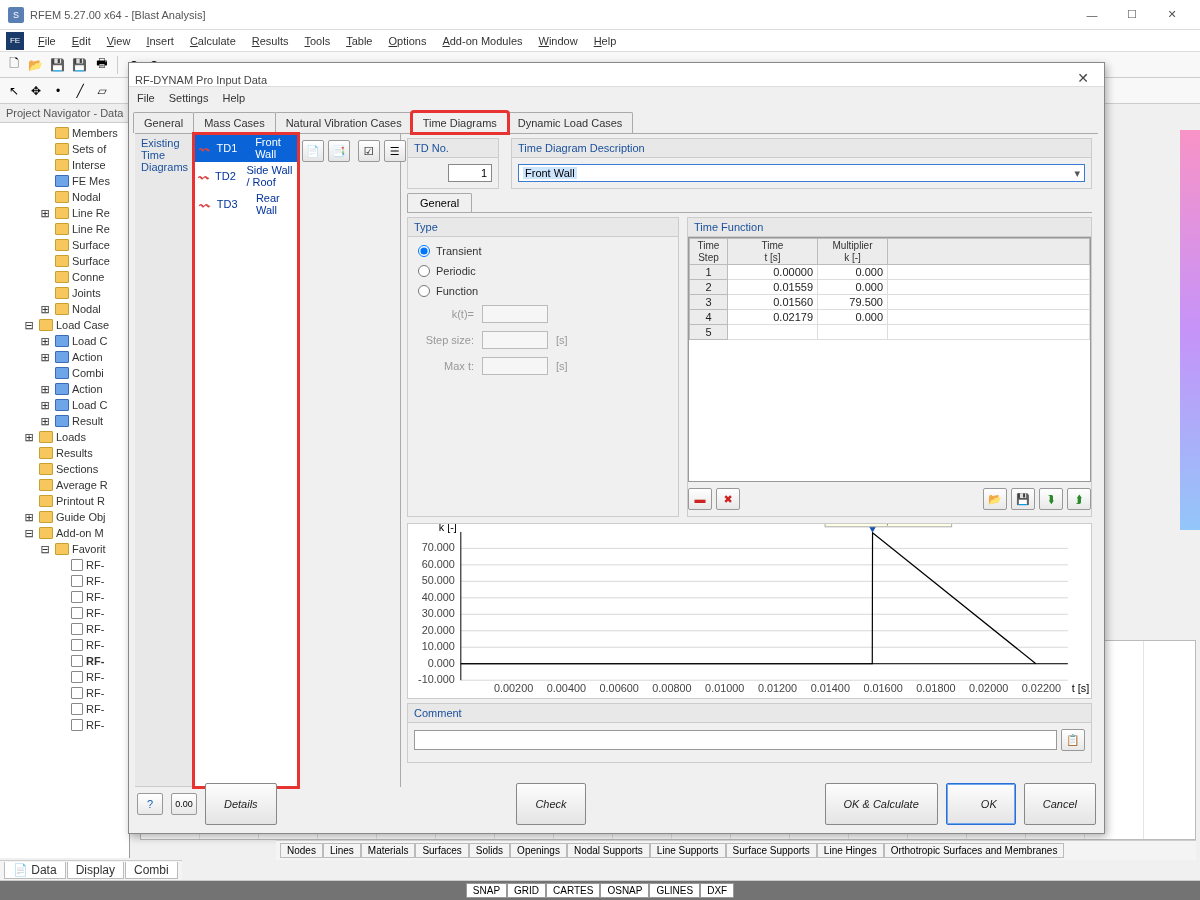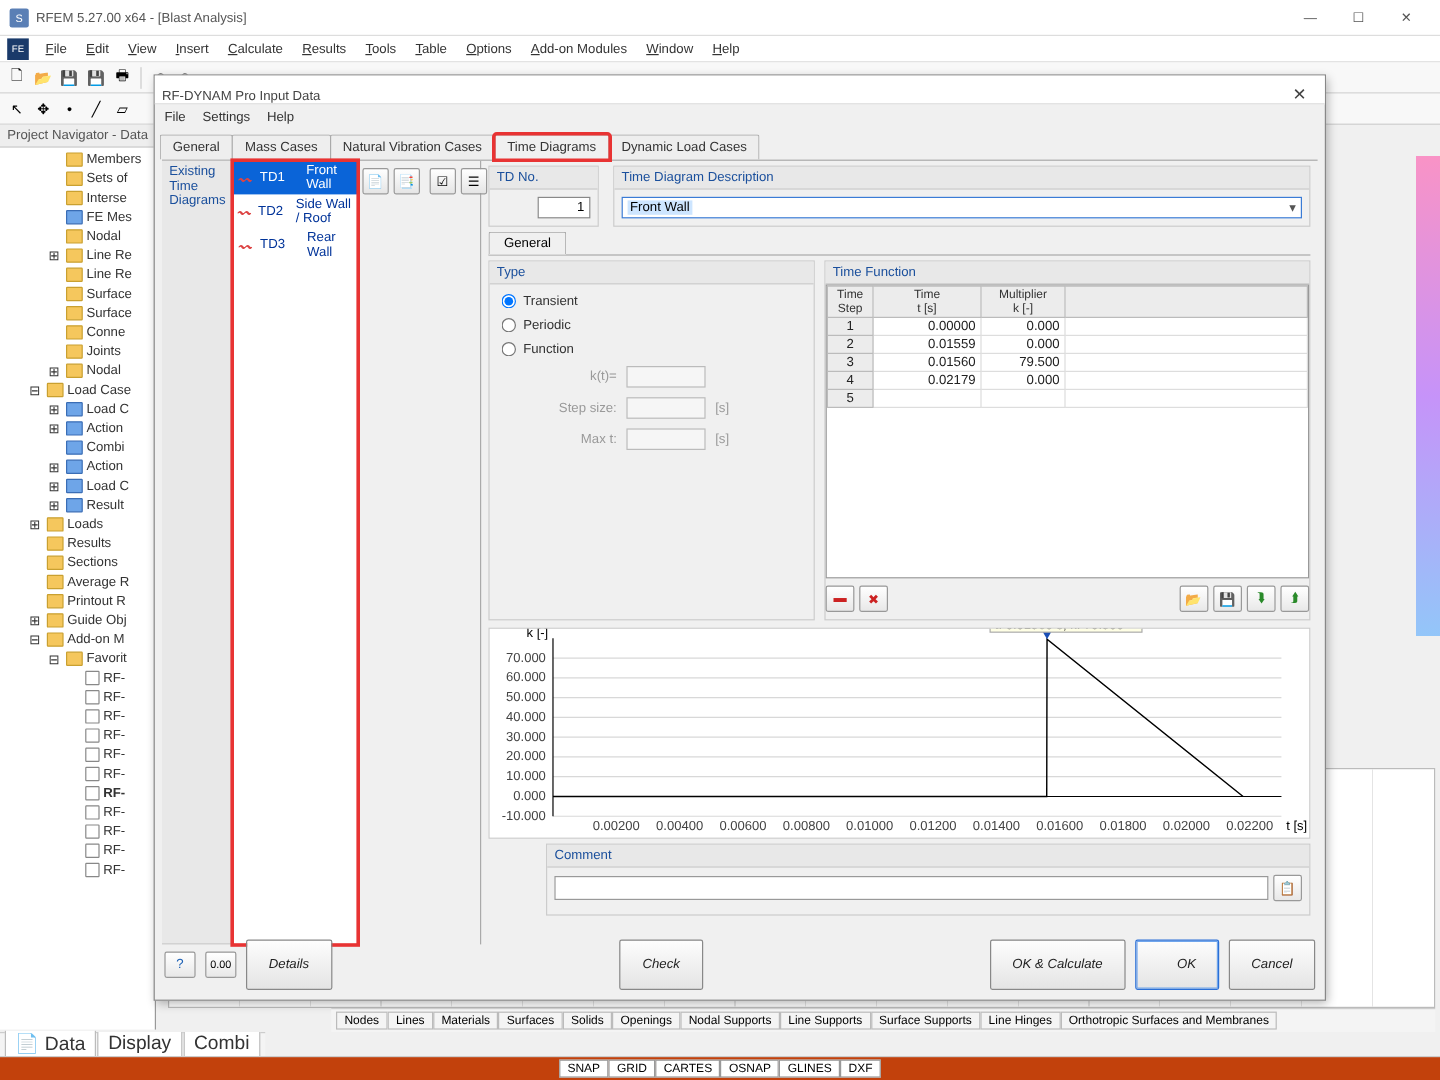--- a/index.html
+++ b/index.html
@@ -71,52 +71,52 @@
 .tddesc select,.tddesc .combo { width:100%; border:1px solid #3a7bd5; background:#fff; padding:2px 4px; color:#000; }
 
 .subtab { display:flex; border-bottom:1px solid #aaa; }
 .subtab .t { padding:3px 12px; border:1px solid #aaa; border-bottom:none; background:#f0f0f0; border-radius:2px 2px 0 0;}
 
 .midrow { display:flex; gap:8px; flex:0 0 300px;}
 .typegrp { width:272px; }
 .typegrp .body { padding:8px 10px; display:flex; flex-direction:column; gap:8px;}
 .radio { display:flex; align-items:flex-start; gap:6px; color:#333;}
 .radio input { width:12px;height:12px;}
-.frow { display:flex; align-items:center; gap:8px; color:#999;margin-left:40px;}
+.frow { display:flex; align-items:center; gap:8px; color:#999;}
 .frow .lab { width:56px; text-align:right;}
 .frow input { width:66px; border:1px solid #bbb; background:#f6f6f6; padding:2px; text-align:right;}
 
 .tfgrp { flex:1; display:flex; flex-direction:column;}
 .tf-table { flex:1; background:#fff; border:1px solid #999; overflow:hidden;}
 .tf-table table { width:100%; border-collapse:collapse; table-layout:fixed;}
 .tf-table th { background:#ececec; border:1px solid #bbb; padding:1px 3px; font-weight:normal; color:#333; text-align:center; font-size:10px; line-height:1.15;}
 .tf-table td { border:1px solid #ddd; padding:1px 4px; text-align:right; color:#222;}
 .tf-table td.rownum { background:#ececec; text-align:center; border-color:#bbb;}
 .tf-btns { display:flex; padding:6px 0; gap:4px;}
 .tf-btns .r { margin-left:auto; display:flex; gap:4px;}
 .ib { width:24px;height:22px;border:1px solid #999;background:linear-gradient(#fff,#e8e8e8);border-radius:2px;display:flex;align-items:center;justify-content:center;font-size:11px;}
 
 .chartbox { border:1px solid #ccc; background:#fff; height:176px; position:relative; margin-top:2px;}
 .chartbox svg { width:100%; height:100%; }
 
-.commentgrp { height:60px;margin-left:48px; }
+.commentgrp { height:60px; }
 .commentgrp .body { padding:6px; display:flex; gap:4px; align-items:center;}
 .commentgrp input { flex:1; border:1px solid #999; padding:3px; background:#fff;}
 
 .dlg-foot { position:absolute; bottom:8px; left:8px; right:8px; display:flex; gap:8px; align-items:center;}
 .btn { padding:14px 18px; border:1px solid #888; background:linear-gradient(#fdfdfd,#e4e4e4); border-radius:2px; color:#222; min-width:70px; text-align:right;font-style:italic;}
 .btn.primary { border-color:#2a6fd6; box-shadow:0 0 0 1px #6fa5ec inset;}
 .spacer { flex:1; }
 
 
 .datatabs { position:absolute; left:0; bottom:20px; height:20px; display:flex; align-items:center; background:#f4f4f4; border-top:1px solid #ccc; padding:0 4px; gap:1px;}
-.datatabs .dt { padding:1px 8px; border:1px solid #bbb; border-top:none; background:#fff; font-size:16px; color:#333;}
+.datatabs .dt { padding:1px 8px; border:1px solid #bbb; border-top:none; background:#fff; font-size:12px; color:#333;}
 .viewtabs { position:absolute; left:276px; bottom:40px; right:4px; height:20px; display:flex; align-items:center; background:#f4f4f4; border-top:1px solid #ccc; padding:0 4px; gap:0; overflow:hidden;}
 .viewtabs .vt { padding:1px 6px; border:1px solid #bbb; background:#f4f4f4; font-size:10px; white-space:nowrap;}
-.statusbar { position:absolute; left:0; right:0; bottom:0; height:20px; background:#c2410c; border-top:1px solid #ccc; display:flex; align-items:center; justify-content:center; gap:0;}
+.statusbar { position:absolute; left:0; right:0; bottom:0; height:20px; background:#737373; border-top:1px solid #ccc; display:flex; align-items:center; justify-content:center; gap:0;}
 .statusbar .sb { padding:1px 6px; border:1px solid #999; font-size:10px; background:#fff;}
 
 
 .bgmodel { position:absolute; right:0; top:130px; width:20px; height:400px; background:linear-gradient(#f5a,#a5f,#5af); opacity:.6;}
 
 
 .gridpane { position:absolute; right:4px; top:640px; bottom:60px; left:140px; background:#fff; border:1px solid #bbb;}
 .gridpane::before { content:""; position:absolute; inset:0; background:repeating-linear-gradient(to right, transparent 0 58px, #e4e4e4 58px 59px);}
 </style>
 </head>

